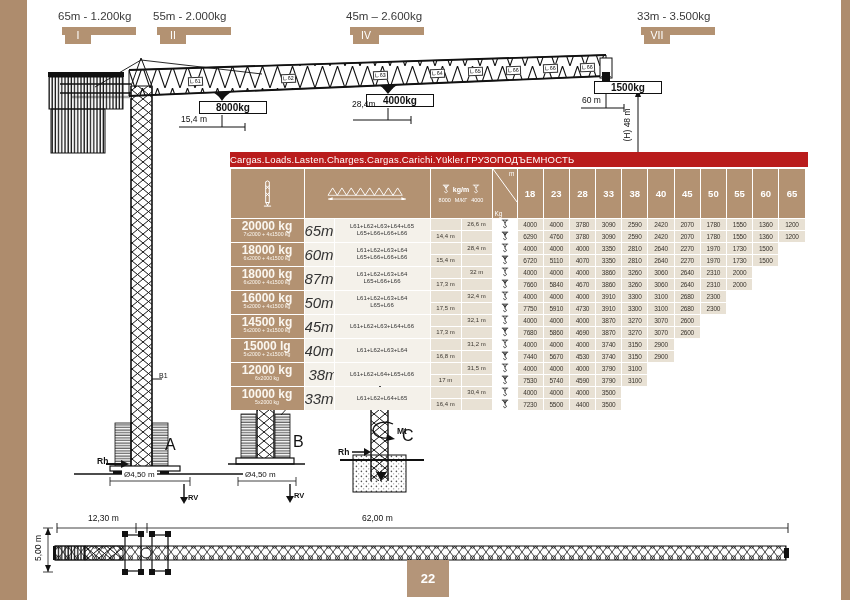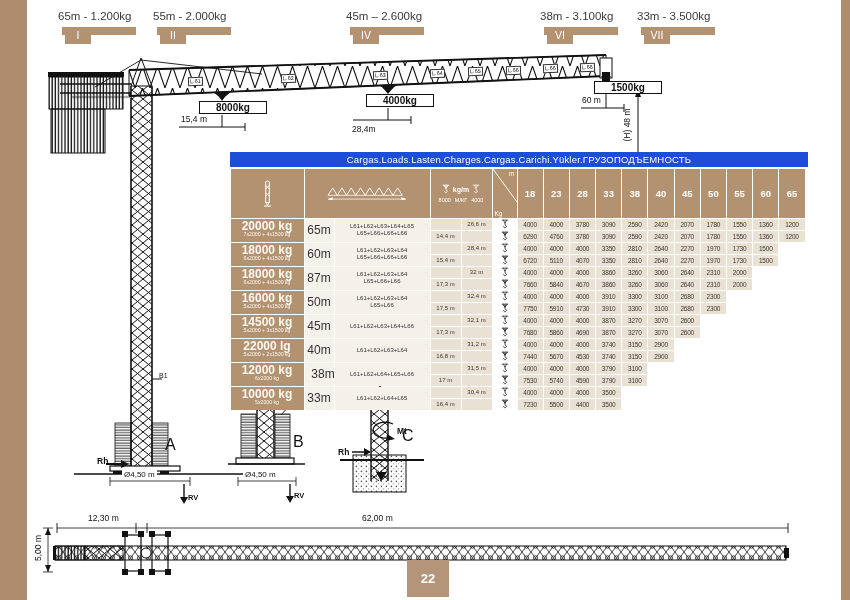--- a/index.html
+++ b/index.html
@@ -24,22 +24,22 @@
   .dim{font-size:8.5px;}
   .big-letter{font-size:16px;color:#111;}
   .bold-sm{font-weight:bold;font-size:8.5px;}
   .rot{transform:rotate(-90deg);transform-origin:center;text-align:center;}
   .jib-tag{position:absolute;font-size:5.5px;line-height:6.5px;background:#fff;
            border:0.5px solid #333;padding:0 1px;transform:rotate(-2deg);color:#111;}
   .whitebg{background:#fff;padding:0 2px;}
 
   
   #load-table{position:absolute;left:230px;top:152px;width:578px;}
-  .tbl-title{height:15px;background:#1d4ed8;color:#fff;font-size:9.5px;
-             text-align:center;line-height:15px;letter-spacing:.2px;margin-bottom:1px;}
+  .tbl-title{height:15px;background:#b91c1c;color:#fff;font-size:9.5px;
+             text-align:left;line-height:15px;letter-spacing:.2px;margin-bottom:1px;}
   .tbl-header{display:flex;height:50px;}
   .h-cell{background:#b39272;margin:0.5px;display:flex;align-items:center;justify-content:center;color:#fff;}
   .h-tower{width:73px;}
   .h-jib{width:125px;flex-direction:column;}
   .h-kgm{width:61px;flex-direction:column;font-size:6px;}
   .kgm-top{display:flex;align-items:center;gap:3px;font-weight:bold;font-size:7px;}
   .kgm-bot{display:flex;gap:4px;margin-top:1px;font-size:5.5px;}
   .h-diag{width:24px;position:relative;background:#b39272;}
   .h-diag svg{position:absolute;left:0;top:0;}
   .diag-m{position:absolute;right:2px;top:1px;font-size:6.5px;}
@@ -47,21 +47,21 @@
   #radii-head{display:flex;}
   .r-head{width:25.2px;margin:0.5px;background:#b39272;color:#fff;font-weight:bold;
           font-size:9.5px;display:flex;align-items:center;justify-content:center;}
   .t-group{display:grid;grid-template-columns:74px 30px 96px 31px 31px 25px repeat(11,26.2px);
            grid-template-rows:12px 12px;}
   .cell{margin:0.5px;display:flex;align-items:center;justify-content:center;overflow:hidden;}
   .databox{background:#e8e1d4;font-size:6.5px;color:#3a352e;letter-spacing:-0.2px;}
   .cfg{background:#b39272;color:#fbf7f0;flex-direction:column;line-height:8px;}
   .cfg .l1{font-weight:bold;font-size:12px;}
   .cfg .l2{font-size:5.2px;}
-  .len{background:#f4f1ea;font-size:12px;color:#333;}
+  .len{background:#f4f1ea;font-size:15px;color:#333;font-style:italic;}
   .sec{background:#f4f1ea;flex-direction:column;font-size:6px;line-height:7px;color:#333;}
   .radcell{background:#e8e1d4;font-size:6px;color:#3a352e;}
   .hookcell{color:#222;}
 
   #page-box{position:absolute;left:407px;top:560px;width:42px;height:37px;background:#b49579;
             color:#fff;font-size:13px;font-weight:bold;display:flex;align-items:center;justify-content:center;}
 </style>
 </head>
 <body>
 
@@ -235,37 +235,32 @@
     <div class="tc-item" style="left: 153px;">
       <div class="tc-label">55m - 2.000kg</div>
       <div class="tc-bar"></div>
       <div class="tc-box">II</div>
     </div>
     <div class="tc-item" style="left: 346px;">
       <div class="tc-label">45m – 2.600kg</div>
       <div class="tc-bar"></div>
       <div class="tc-box">IV</div>
     </div>
-    <div class="tc-item" style="left: 540px;">
-      <div class="tc-label">38m - 3.100kg</div>
-      <div class="tc-bar"></div>
-      <div class="tc-box">VI</div>
-    </div>
     <div class="tc-item" style="left: 637px;">
       <div class="tc-label">33m - 3.500kg</div>
       <div class="tc-bar"></div>
       <div class="tc-box">VII</div>
     </div>
   </div>
 
 <div id="crane-labels">
   <span class="lbl loadbox" style="left:199px;top:101px">8000kg</span>
   <span class="lbl dim" style="left:181px;top:114px">15,4 m</span>
   <span class="lbl loadbox" style="left:366px;top:94px">4000kg</span>
-  <span class="lbl dim" style="left:352px;top:124px">28,4m</span>
+  <span class="lbl dim" style="left:352px;top:99px">28,4m</span>
   <span class="lbl loadbox" style="left:594px;top:81px">1500kg</span>
   <span class="lbl dim" style="left:582px;top:95px">60 m</span>
   <span class="lbl dim rot" style="left:592px;top:120px;width:70px">(H) 48 m</span>
   <span class="lbl" style="left:159px;top:372px;font-size:7px">B1</span>
 
   <span class="lbl bold-sm" style="left:97px;top:456px">Rh</span>
   <span class="lbl big-letter" style="left:165px;top:436px">A</span>
   <span class="lbl dim whitebg" style="left:122px;top:470px;font-size:8px">Ø4,50 m</span>
   <span class="lbl bold-sm" style="left:188px;top:493px;font-size:7.5px">RV</span>
 
@@ -557,21 +552,21 @@
         <div class="cell databox" style="grid-area: 2 / 7;">7680</div>
         <div class="cell databox" style="grid-area: 2 / 8;">5860</div>
         <div class="cell databox" style="grid-area: 2 / 9;">4690</div>
         <div class="cell databox" style="grid-area: 2 / 10;">3870</div>
         <div class="cell databox" style="grid-area: 2 / 11;">3270</div>
         <div class="cell databox" style="grid-area: 2 / 12;">3070</div>
         <div class="cell databox" style="grid-area: 2 / 13;">2600</div>
       </div>
       <div class="t-group">
         <div class="cell cfg" style="grid-area: 1 / 1 / 3 / 2;">
-          <div class="l1">22000 lg</div>
+          <div class="l1">15000 lg</div>
           <div class="l2">5x2000 + 2x1500 kg</div>
         </div>
         <div class="cell len" style="grid-area: 1 / 2 / 3 / 3;">40m</div>
         <div class="cell sec" style="grid-area: 1 / 3 / 3 / 4;">
           <div>L61+L62+L63+L64</div>
         </div>
         <div class="cell radcell" style="grid-area: 1 / 4;"></div>
         <div class="cell radcell" style="grid-area: 1 / 5;">31,2 m</div>
         <div class="cell hookcell" style="grid-area: 1 / 6;">
           <svg viewBox="0 0 10 13" width="8" height="11">

